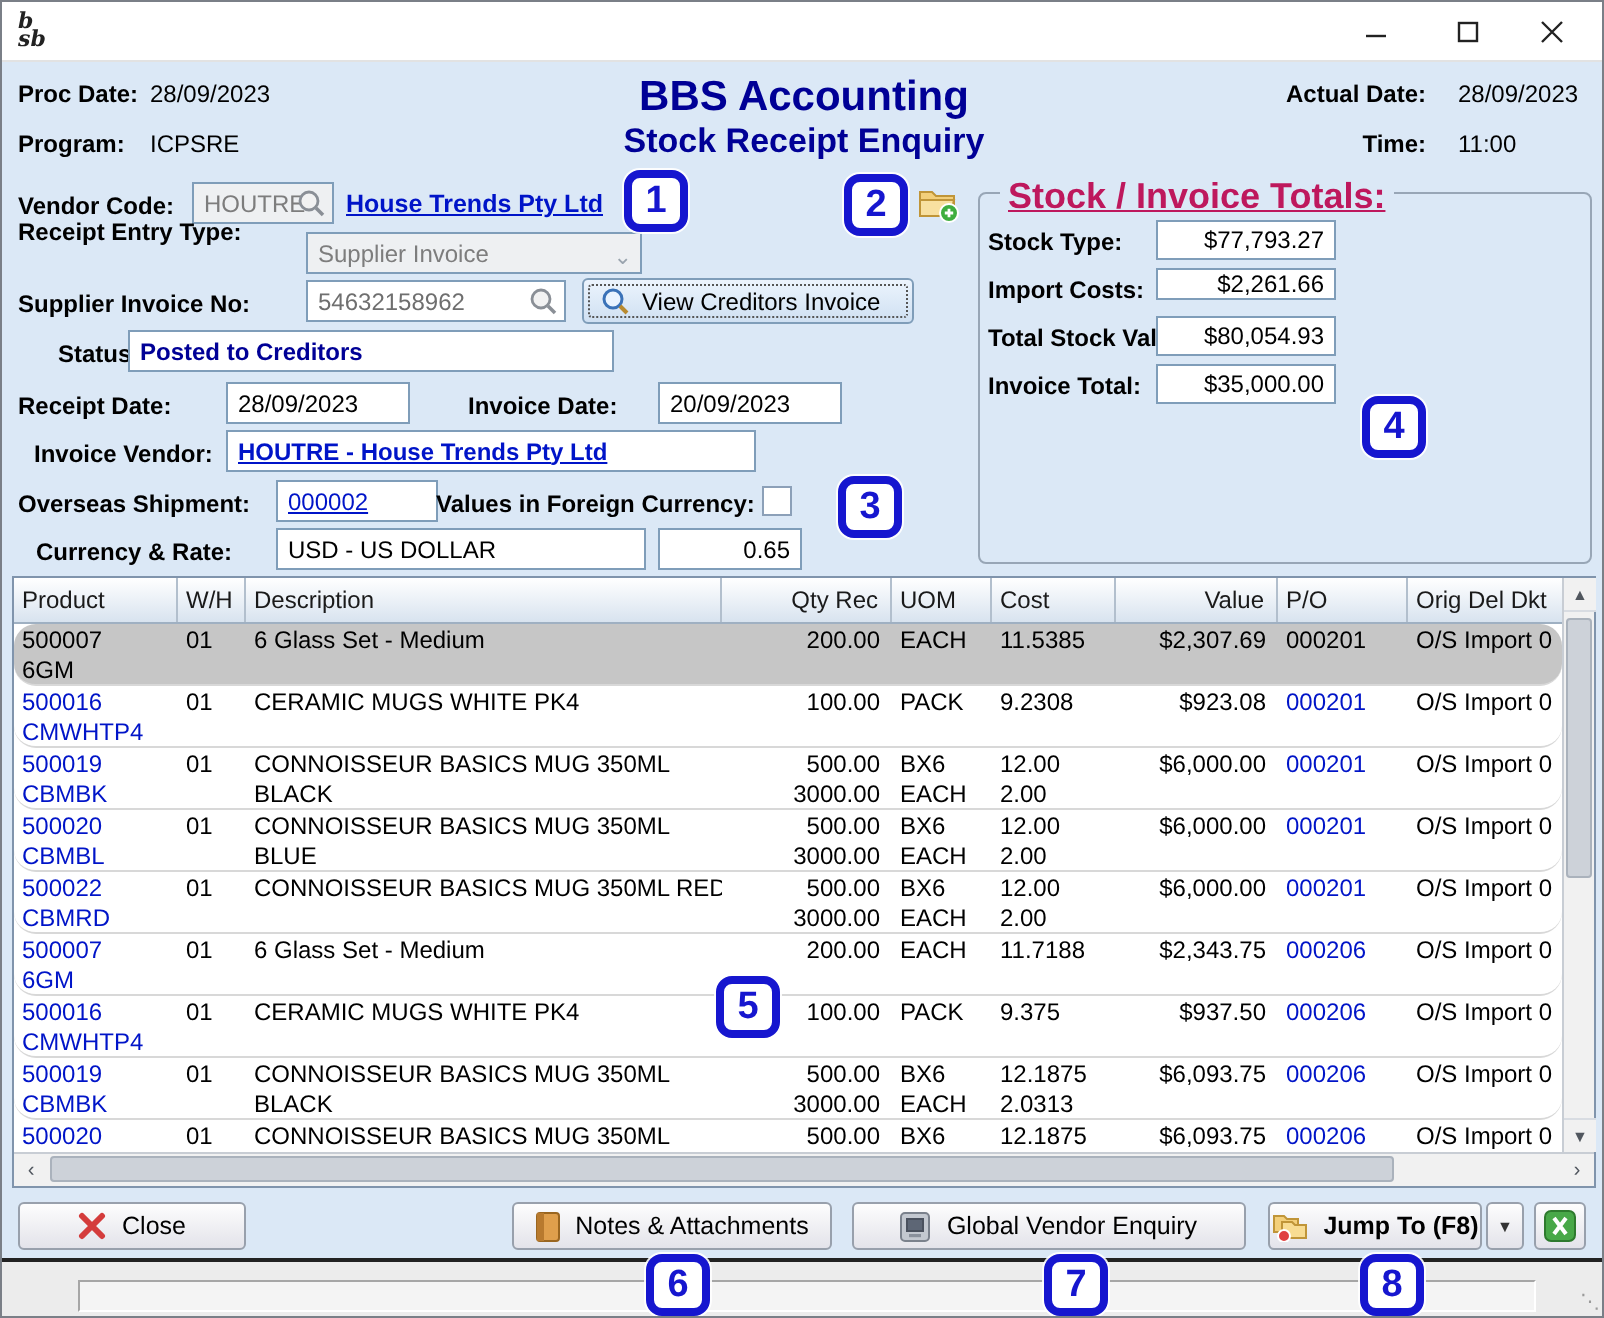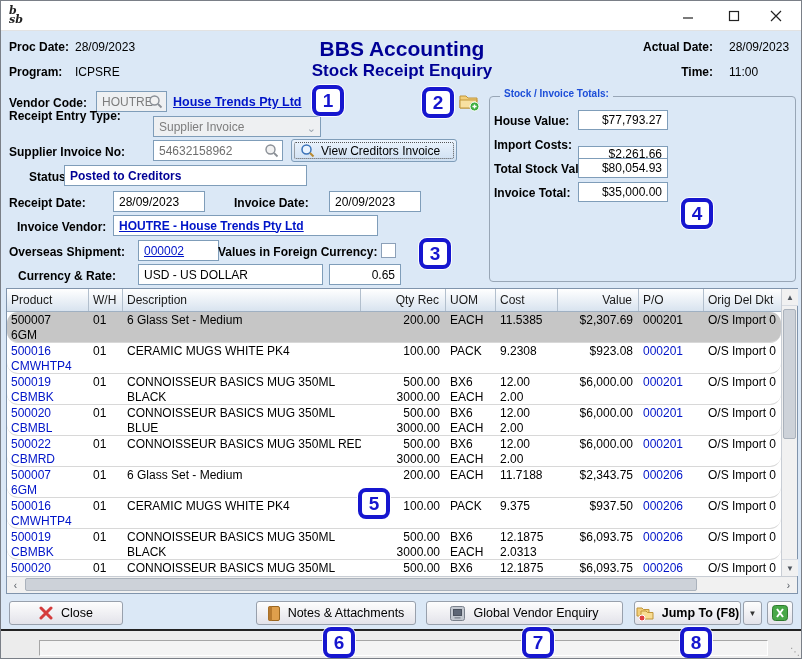--- a/index.html
+++ b/index.html
@@ -27,21 +27,21 @@
   .link { color:#0014c8; text-decoration:underline; font-weight:bold; cursor:pointer; white-space:nowrap; }
   .status-text { color:#000096; font-weight:bold; }
   .mag { position:absolute; width:15px; height:15px; }
   .combo-arrow { position:absolute; right:4px; top:5px; color:#9aa4ae; font-size:11px; }
   .checkbox { position:absolute; width:15px; height:15px; background:#fff; border:1px solid #8ca0b8; }
   .btn-inline { position:absolute; display:flex; align-items:center; gap:6px; background:linear-gradient(#ecf4fd,#cfe0f2); border:1px solid #7f9db9; border-radius:3px; font-size:12px; color:#000; padding:0 8px; cursor:pointer; }
   .btn-inline .focus-rect { position:absolute; inset:2px; border:1px dotted #555; border-radius:2px; pointer-events:none; }
 
   
   .groupbox { position:absolute; left:488px; top:95px; width:307px; height:186px; border:1px solid #98a6b6; border-radius:4px; }
-  .groupbox-legend { position:absolute; left:10px; top:-9px; background:#dbe8f6; padding:0 4px; font-size:10px; font-weight:bold; color:#1d4ed8; white-space:nowrap; }
+  .groupbox-legend { position:absolute; left:10px; top:-9px; background:#dbe8f6; padding:0 4px; font-size:18px; font-weight:bold; color:#be185d; white-space:nowrap;text-decoration:underline; }
 
   
   .grid { position:absolute; left:5px; top:287px; width:792px; height:306px; border:1px solid #8094ac; background:#fff; }
   .grid-header { position:absolute; left:0; top:0; width:774px; height:23px; background:linear-gradient(#ffffff,#d8e3ef); border-bottom:1px solid #9fb0c2; display:flex; }
   .hcell { font-size:12px; color:#1a1a1a; padding:4px 4px 0 4px; border-right:1px solid #b2bfcd; white-space:nowrap; overflow:hidden; }
   .grid-body { position:absolute; left:0; top:23px; width:774px; height:264px; overflow:hidden; background:#fff; }
   .trow { display:flex; width:774px; height:31px; border-bottom:1px solid #d8d8d8; background:#fff;border-radius:11px; }
   .trow.selected { background:#c6c6c6; }
   .trow.partial { height:16px; border-bottom:none; }
   .tcell { font-size:12px; color:#000; padding:1px 4px 0 4px; white-space:nowrap; overflow:hidden; }
@@ -184,26 +184,26 @@
   <span class="lbl" style="left:17px; top:268px;">Currency &amp; Rate:</span>
   <div class="box" style="left:137px; top:263px; width:185px; height:21px;">
     <span>USD - US DOLLAR</span>
   </div>
   <div class="box right" style="left:328px; top:263px; width:72px; height:21px;">
     <span>0.65</span>
   </div>
 
   <div class="groupbox">
     <span class="groupbox-legend">Stock / Invoice Totals:</span>
-    <span class="lbl" style="left:4px; top:17px;">House Value:</span>
+    <span class="lbl" style="left:4px; top:17px;">Stock Type:</span>
     <div class="box right" style="left:88px; top:13px; width:90px; height:20px;">
         <span>$77,793.27</span>
       </div>
     <span class="lbl" style="left:4px; top:41px;">Import Costs:</span>
-    <div class="box right" style="left:88px; top:37px; width:90px; height:16px;margin-top:12px;">
+    <div class="box right" style="left:88px; top:37px; width:90px; height:16px;">
         <span>$2,261.66</span>
       </div>
     <span class="lbl" style="left:4px; top:65px;">Total Stock Val:</span>
     <div class="box right" style="left:88px; top:61px; width:90px; height:20px;">
         <span>$80,054.93</span>
       </div>
     <span class="lbl" style="left:4px; top:89px;">Invoice Total:</span>
     <div class="box right" style="left:88px; top:85px; width:90px; height:20px;">
         <span>$35,000.00</span>
       </div>

